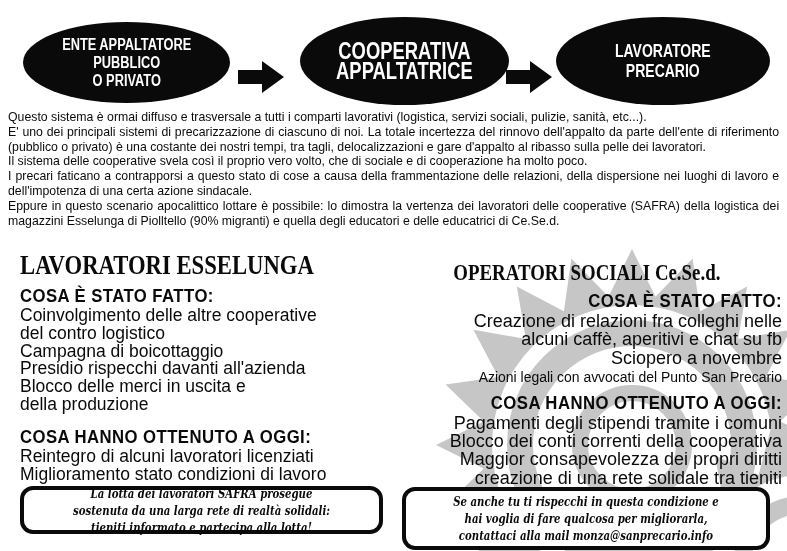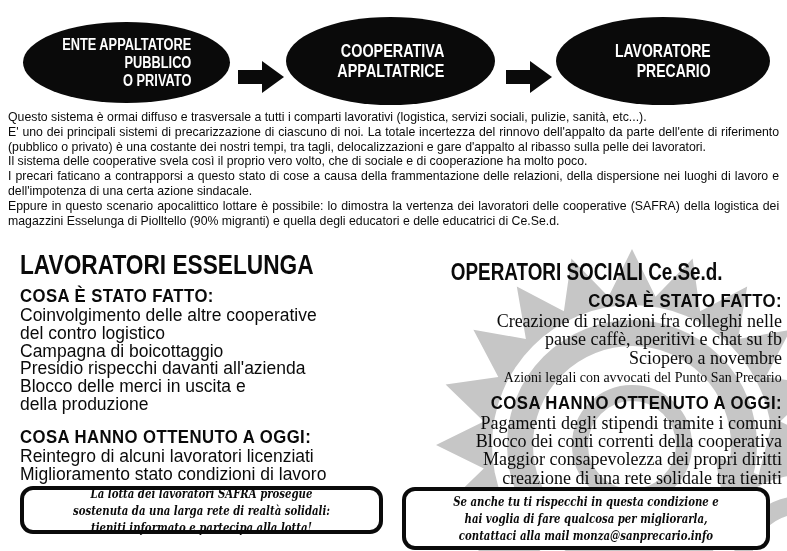--- a/index.html
+++ b/index.html
@@ -7,55 +7,55 @@
     position:relative;width:787px;height:551px;background:#ffffff;
     overflow:hidden;font-family:"Liberation Sans",sans-serif;color:#0a0a0a;
     margin:0 auto;
   }
   
   #watermark{position:absolute;left:0;top:0;z-index:0;}
   
   .flow-node{
     position:absolute;background:#0a0a0a;border-radius:50%;
     display:flex;align-items:center;justify-content:center;
-    color:#ffffff;font-weight:bold;text-align:right;z-index:2;
+    color:#ffffff;font-weight:bold;text-align:center;z-index:2;
   }
   .node-lines{transform:scaleX(0.8);}
   .node-line{white-space:nowrap;}
   .node-1{left:23px;top:22px;width:207px;height:81px;font-size:16px;line-height:18px;}
-  .node-2{left:286px;top:17px;width:209px;height:88px;font-size:18px;line-height:20px;}
+  .node-2{left:300px;top:17px;width:209px;height:88px;font-size:23px;line-height:20px;}
   .node-3{left:556px;top:17px;width:214px;height:88px;font-size:17.5px;line-height:20px;}
   .flow-arrow{position:absolute;z-index:2;}
   .arrow-1{left:238px;top:61px;}
   .arrow-2{left:506px;top:61px;}
   
   .intro{
     position:absolute;left:8px;top:110px;width:840px;z-index:1;
     transform:scaleX(0.918);transform-origin:0 0;
     font-size:13.4px;line-height:14.8px;text-align:justify;
   }
   .intro-p{margin:0;}
   
   .col{position:absolute;z-index:1;}
   .col-left{left:20px;top:251px;width:370px;text-align:left;}
   .col-right{left:392px;top:248px;width:390px;text-align:right;margin-top:12px;}
-  .col-title{font-weight:bold;font-size:27px;line-height:28px;margin:0 0 7px 0;white-space:nowrap;}
+  .col-title{font-weight:bold;font-size:27px;line-height:28px;margin:0 0 7px 0;white-space:nowrap;font-family:Liberation Serif, serif;}
   .col-left .col-title-inner{display:inline-block;transform:scaleX(0.84);transform-origin:left center;}
   .col-right .col-title{font-size:23px;line-height:25px;text-align:center;margin-bottom:6px;}
   .col-right .col-title-inner{display:inline-block;transform:scaleX(0.82);transform-origin:center;}
   .subhead{
     font-weight:bold;font-size:19px;line-height:20px;margin:0 0 1px 0;
     letter-spacing:.5px;white-space:nowrap;
   }
   .col-left .subhead{transform:scaleX(0.88);transform-origin:left center;}
   .col-right .subhead{transform:scaleX(0.88);transform-origin:right center;}
   .subhead.second{margin-top:13px;}
   .col-right .subhead.second{margin-top:7px;}
   .item-line{font-size:17.5px;line-height:17.8px;white-space:nowrap;}
-  .col-right .item-line{font-size:18px;line-height:18.4px;font-family:Liberation Serif, serif;}
+  .col-right .item-line{font-size:18px;line-height:18.4px;}
   .condensed{display:inline-block;transform:scaleX(0.9);transform-origin:right center;
     font-size:15.5px;line-height:16px;}
   
   .callout{
     position:absolute;z-index:2;background:#ffffff;border:4px solid #0a0a0a;
     border-radius:13px;display:flex;align-items:center;justify-content:center;
     box-sizing:border-box;
   }
   .callout-left{left:20px;top:486px;width:363px;height:48px;}
   .callout-right{left:402px;top:487px;width:368px;height:63px;}
@@ -134,21 +134,21 @@
         <div class="item-line">Reintegro di alcuni lavoratori licenziati</div>
         <div class="item-line">Miglioramento stato condizioni di lavoro</div>
       </div>
   </div>
 
   <div class="col col-right">
     <h2 class="col-title"><span class="col-title-inner">OPERATORI SOCIALI Ce.Se.d.</span></h2>
     <div class="subhead">COSA È STATO FATTO:</div>
     <div>
         <div class="item-line">Creazione di relazioni fra colleghi nelle</div>
-        <div class="item-line">pause caffè, aperitivi e chat su fb</div>
+        <div class="item-line">alcuni caffè, aperitivi e chat su fb</div>
         <div class="item-line">Sciopero a novembre</div>
         <div class="item-line"><span class="condensed">Azioni legali con avvocati del Punto San Precario</span></div>
       </div>
     <div class="subhead second">COSA HANNO OTTENUTO A OGGI:</div>
     <div>
         <div class="item-line">Pagamenti degli stipendi tramite i comuni</div>
         <div class="item-line">Blocco dei conti correnti della cooperativa</div>
         <div class="item-line">Maggior consapevolezza dei propri diritti</div>
         <div class="item-line">creazione di una rete solidale tra tieniti</div>
       </div>

